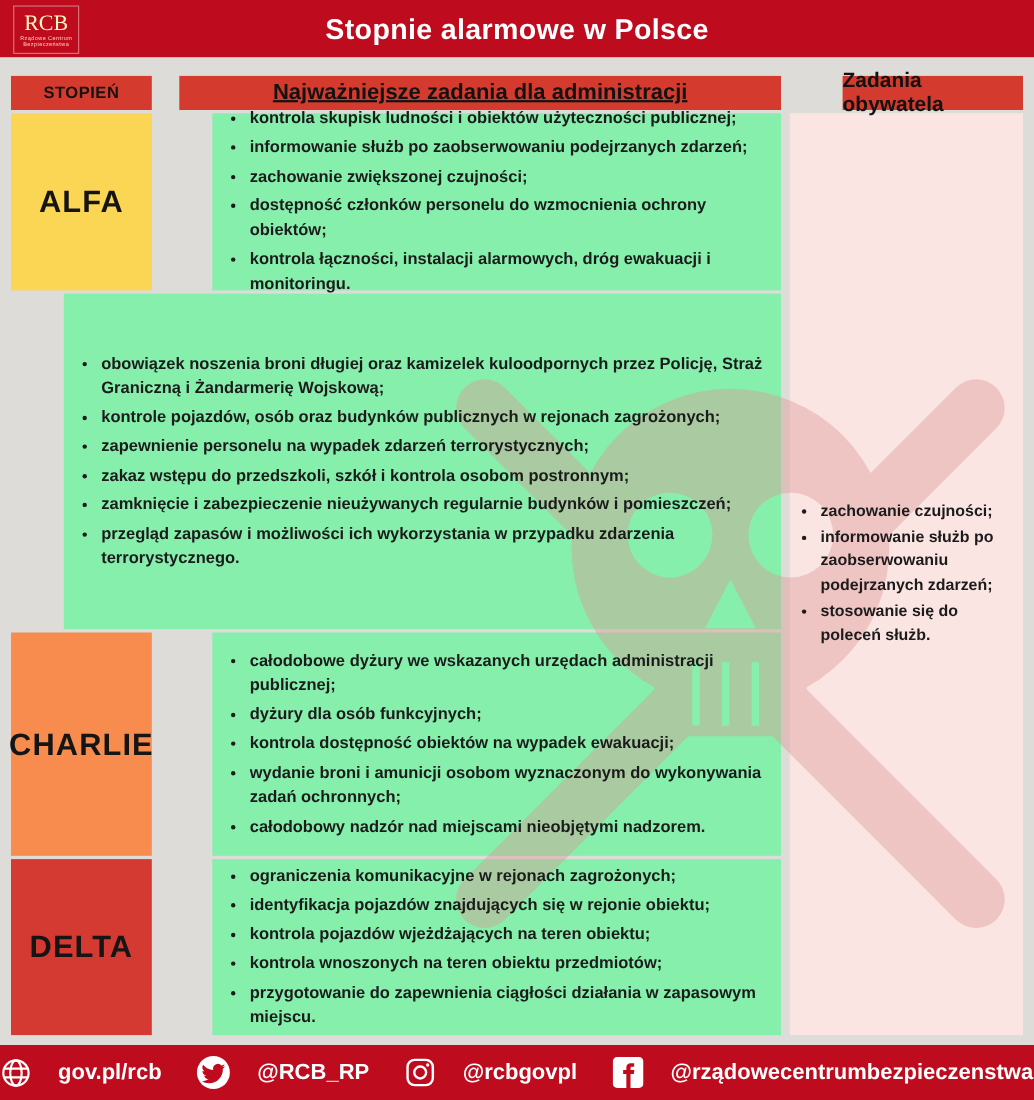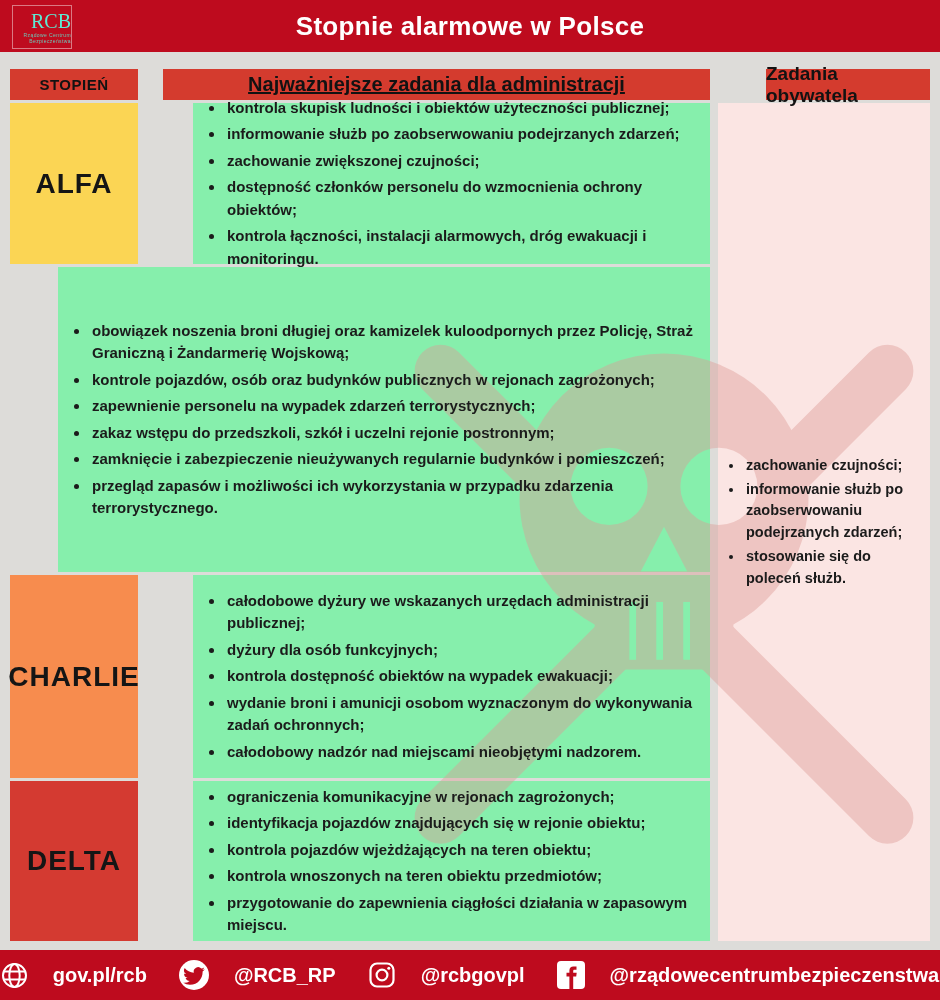--- a/index.html
+++ b/index.html
@@ -6,22 +6,22 @@
   .page {
     width:940px; height:1000px; background:#dddcd9;
     font-family:"Liberation Sans", sans-serif;
     display:flex; flex-direction:column; overflow:hidden;
     margin:0 auto; position:relative;
   }
   
   .header { height:52px; background:#be0b1e; position:relative;
     display:flex; align-items:center; justify-content:center; flex:none; }
   .logo { position:absolute; left:12px; top:5px; width:58px; height:42px;
-    border:1px solid rgba(255,255,255,.45); color:#5eead4; text-align:center;
-    display:flex; flex-direction:column; justify-content:center;align-items:flex-end; }
+    border:1px solid rgba(255,255,255,.45); color:#fef9c3; text-align:center;
+    display:flex; flex-direction:column; justify-content:center; }
   .logo-acronym { font-family:"Liberation Serif", serif; font-size:20px; line-height:22px; }
   .logo-sub { font-size:5px; line-height:6px; letter-spacing:.4px; opacity:.85; }
   .title { color:#ffffff; font-size:26px; font-weight:700; letter-spacing:.3px; }
 
   
   .content { position:relative; height:872px; margin:17px 10px 0 10px;
     display:flex; gap:8px; flex:none; }
   .left-table { width:700px; display:flex; flex-direction:column; gap:3px; }
   .right-col  { width:212px; display:flex; flex-direction:column; gap:3px; }
 
@@ -117,21 +117,21 @@
             </ul>
         </div>
       </div>
 
       <div class="row row-bravo">
         <div class="admin-cell">
           <ul class="tasks">
               <li>obowiązek noszenia broni długiej oraz kamizelek kuloodpornych przez Policję, Straż Graniczną i Żandarmerię Wojskową;</li>
               <li>kontrole pojazdów, osób oraz budynków publicznych w rejonach zagrożonych;</li>
               <li>zapewnienie personelu na wypadek zdarzeń terrorystycznych;</li>
-              <li>zakaz wstępu do przedszkoli, szkół i uczelni rejonie postronnym;</li>
+              <li>zakaz wstępu do przedszkoli, szkół i kontrola osobom postronnym;</li>
               <li>zamknięcie i zabezpieczenie nieużywanych regularnie budynków i pomieszczeń;</li>
               <li>przegląd zapasów i możliwości ich wykorzystania w przypadku zdarzenia terrorystycznego.</li>
             </ul>
         </div>
       </div>
 
       <div class="row row-charlie">
         <div class="level-cell" style="background-color: rgb(247, 140, 78);">CHARLIE</div>
         <div class="admin-cell">
           <ul class="tasks">

